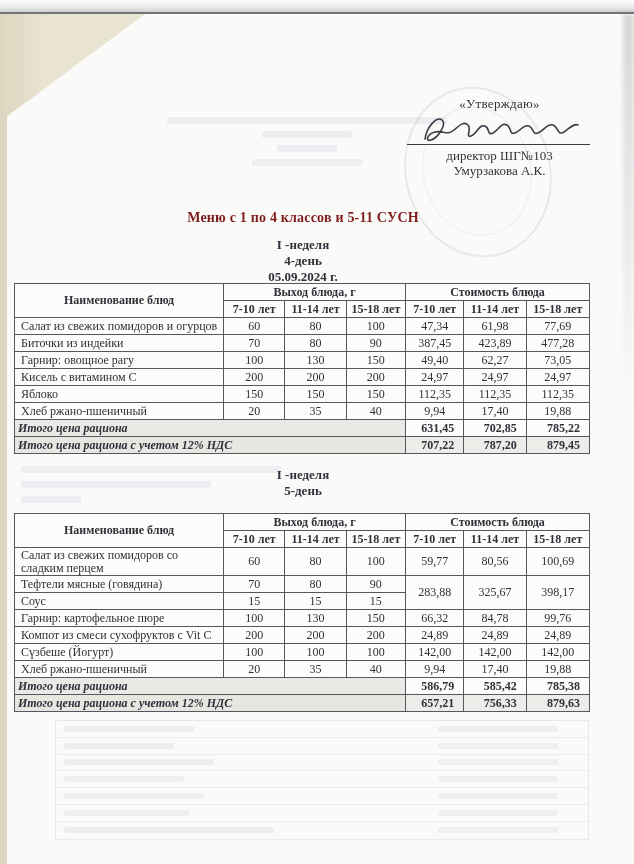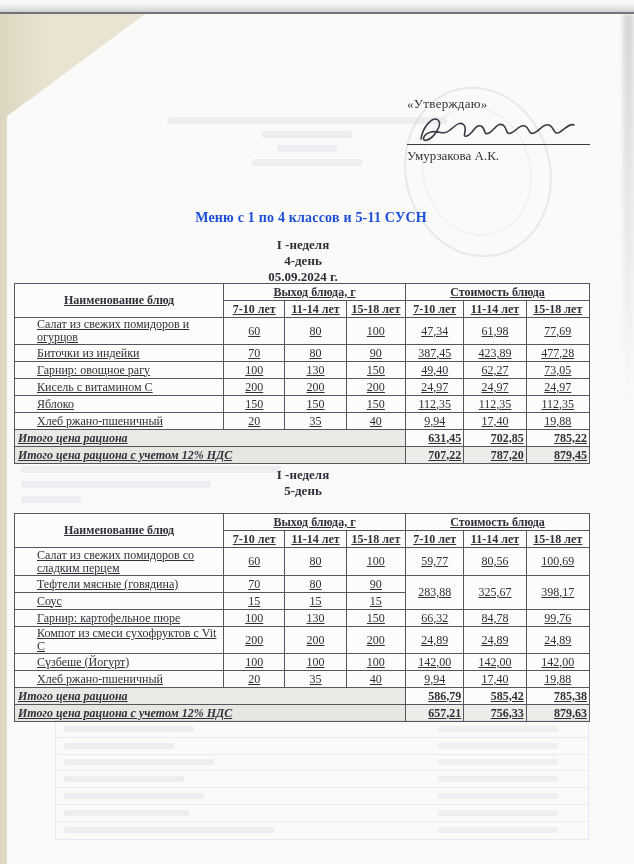--- a/index.html
+++ b/index.html
@@ -21,53 +21,53 @@
     clip-path:polygon(138px 0,627px 0,627px 850px,0 850px,0 102px);
     box-shadow:0 0 8px rgba(0,0,0,.28);}
   .crease{position:absolute;left:0;top:0;pointer-events:none;}
   .right-shade{position:absolute;right:0;top:0;width:11px;height:390px;
     background:linear-gradient(180deg,rgba(148,148,150,.34),rgba(148,148,150,0));
     filter:blur(2px);}
   .edge-mark{position:absolute;left:20px;top:282px;width:4px;height:11px;
     background:rgba(55,55,65,.45);transform:rotate(8deg);border-radius:2px;}
 
   
-  .approval{position:absolute;top:82px;right:42px;width:185px;text-align:left;
+  .approval{position:absolute;top:82px;right:42px;width:185px;text-align:center;
     color:#32323c;font-size:13px;line-height:15px;}
   .approval .quote{letter-spacing:.3px;}
   .sig-wrap{position:relative;height:36px;margin:1px 0 0 0;}
   .sig-underline{position:absolute;left:0;right:2px;bottom:3px;height:1px;background:#3c3c46;}
   .stamp{position:absolute;left:398px;top:72px;width:142px;height:168px;
     border:2px solid rgba(125,150,140,.16);border-radius:50%;
     transform:rotate(-14deg);pointer-events:none;}
   .stamp-inner{position:absolute;left:16px;top:18px;width:106px;height:128px;
     border:1px solid rgba(125,150,140,.12);border-radius:50%;}
 
   
   .doc-title{position:absolute;left:0;top:196px;width:592px;text-align:center;
-    font-size:14px;font-weight:bold;color:#1d4ed8;letter-spacing:.2px;padding-left:8px;}
+    font-size:14px;font-weight:bold;color:#7f1d1d;letter-spacing:.2px;}
   .section-head{position:absolute;width:592px;left:0;text-align:center;
     font-size:13px;font-weight:bold;color:#2f2f3a;line-height:16px;}
   #sec1-head{top:223px;}
   #sec2-head{top:453px;}
 
   
   .menu-table{position:absolute;left:7px;border-collapse:collapse;table-layout:fixed;
-    width:576px;color:#30303a;background:#fcfcfa;text-decoration:underline;}
+    width:576px;color:#30303a;background:#fcfcfa;}
   #table1{top:269px;}
   #table2{top:499px;}
   .menu-table th,.menu-table td{border:1px solid #56565e;font-size:12px;
     padding:0 3px;height:16px;line-height:13px;overflow:hidden;}
   .menu-table th{font-weight:bold;text-align:center;}
   .menu-table td.num{text-align:center;}
-  .menu-table td.dish{text-align:left;padding-left:22px;}
+  .menu-table td.dish{text-align:left;padding-left:6px;}
   .menu-table tr.tall td{height:27px;line-height:13px;}
   .menu-table td.total-label{font-weight:bold;font-style:italic;text-align:left;
     background:#e9e9e5;}
-  .menu-table td.total-val{font-weight:bold;text-align:right;padding-right:2px;}
+  .menu-table td.total-val{font-weight:bold;text-align:right;padding-right:9px;}
   .menu-table tr.vat-row td{background:#ecece8;}
   .menu-table tr.vat-row td.total-label{background:#e7e7e2;}
 
   
   .ghost{position:absolute;pointer-events:none;}
   .ghost-bar{background:rgba(115,135,185,.10);height:7px;border-radius:2px;margin:7px auto;}
   #ghost-top{left:150px;top:96px;width:300px;}
   #ghost-top .ghost-bar:nth-child(1){width:280px;}
   #ghost-top .ghost-bar:nth-child(2){width:90px;}
   #ghost-top .ghost-bar:nth-child(3){width:60px;}
@@ -118,20 +118,21 @@
       <div class="sig-wrap">
         <svg width="178" height="36" viewBox="0 0 178 36">
           <path d="M14 27 C 16 14, 26 4, 31 8 C 36 12, 27 26, 20 28 C 14 30, 16 22, 24 20
                    C 32 18, 36 24, 43 18 C 49 13, 53 9, 57 13 C 61 17, 54 26, 60 24
                    C 66 22, 68 12, 74 14 C 79 16, 76 24, 82 21 C 88 18, 90 10, 96 13
                    C 101 16, 98 23, 104 21 C 110 19, 112 12, 118 14 C 123 16, 121 23, 127 21
                    C 133 19, 136 11, 142 13 C 148 15, 146 24, 153 20 C 159 16, 163 11, 167 13" fill="none" stroke="#3a3a46" stroke-width="1.6" stroke-linecap="round"></path>
         </svg>
         <div class="sig-underline"></div>
       </div>
+      <div>директор ШГ№103</div>
       <div>Умурзакова А.К.</div>
     </div>
 
     <div class="doc-title">Меню с 1 по 4 классов и 5-11 СУСН</div>
 
     <div class="section-head" id="sec1-head">
       <div>I -неделя</div>
       <div>4-день</div>
       <div>05.09.2024 г.</div>
     </div>

